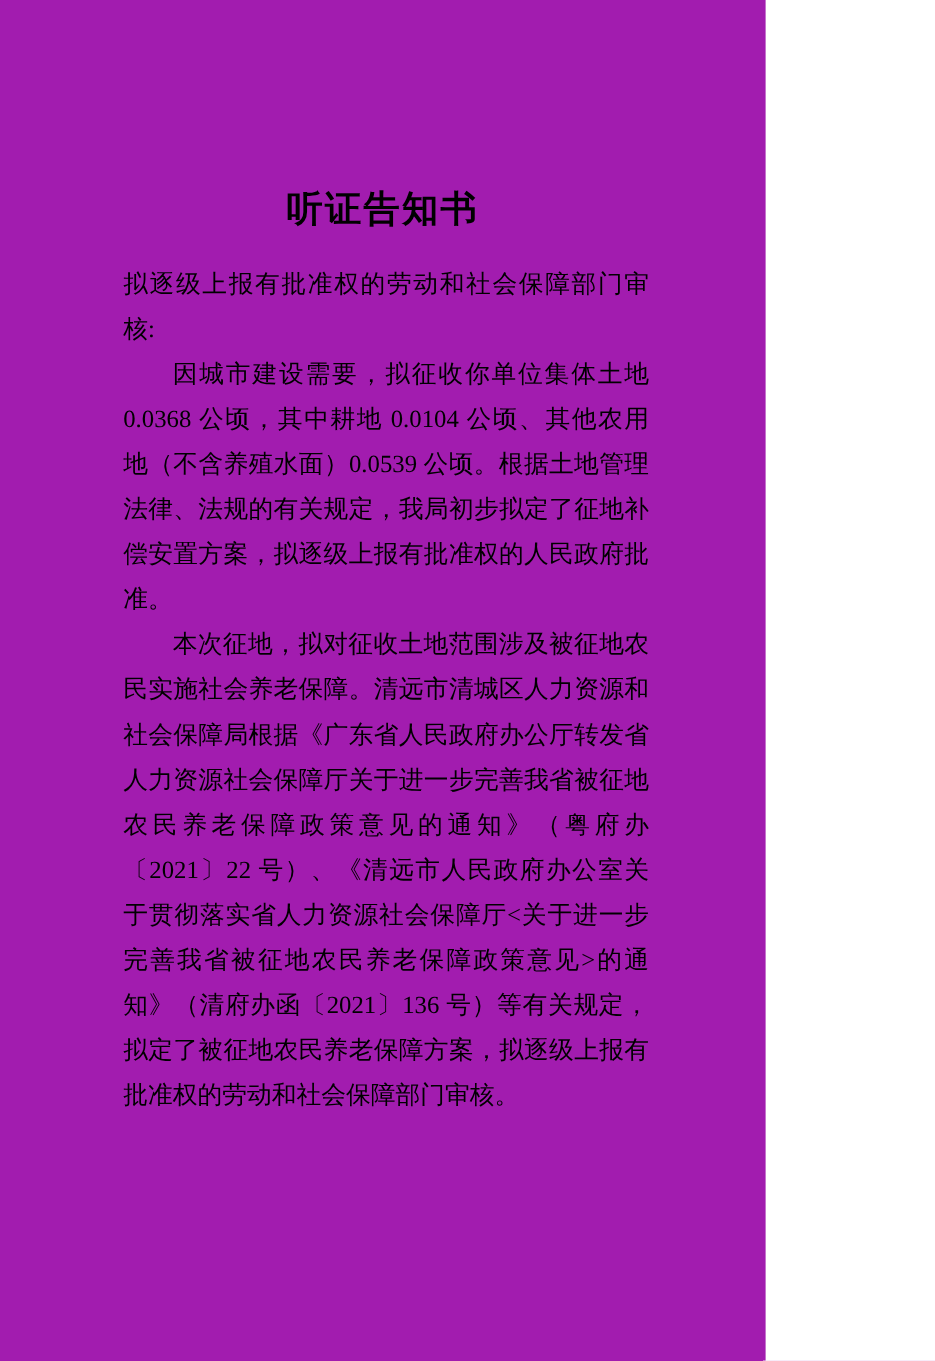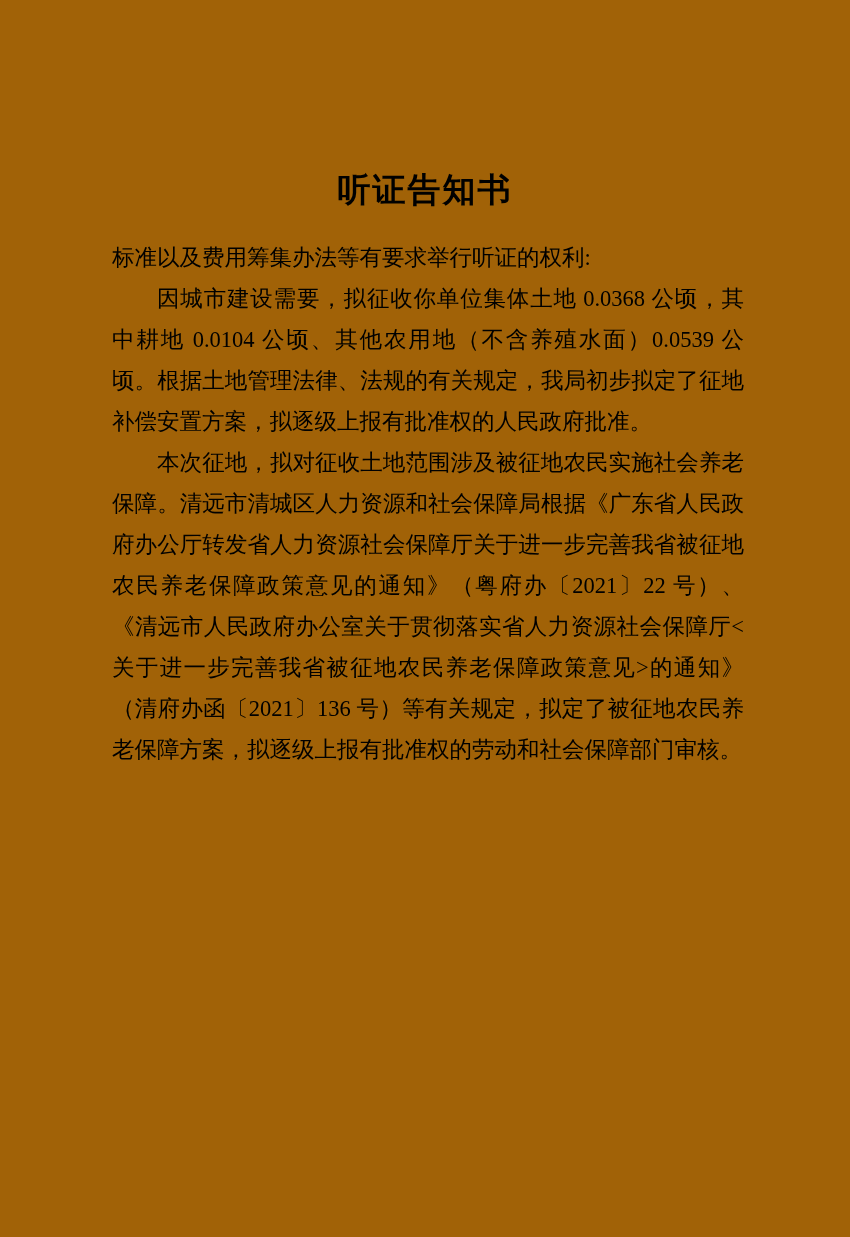--- a/index.html
+++ b/index.html
@@ -2,23 +2,23 @@
 <html><head>
 <meta charset="utf-8">
 <style>
   html, body {
     margin: 0;
     padding: 0;
     background: #ffffff;
   }
   .page {
     position: relative;
-    width: 850px;
+    width: 696px;
     height: 1237px;
-    background: #a16207;
+    background: #a21caf;
     color: #000000;
     font-family: "Liberation Serif", "DejaVu Serif", serif;
     overflow: hidden;
     box-sizing: border-box;
   }
   .title {
     margin: 0;
     padding-top: 168px;
     text-align: center;
     font-size: 33px;
@@ -50,17 +50,17 @@
   }
 </style>
 </head>
 <body>
 
 <div class="page">
   <h1 class="title">听证告知书</h1>
 
 
   <div class="body-text">
-    <p class="addressee">标准以及费用筹集办法等有要求举行听证的权利:</p>
+    <p class="addressee">拟逐级上报有批准权的劳动和社会保障部门审核:</p>
     <p class="para">因城市建设需要，拟征收你单位集体土地 0.0368 公顷，其中耕地 0.0104 公顷、其他农用地（不含养殖水面）0.0539 公顷。根据土地管理法律、法规的有关规定，我局初步拟定了征地补偿安置方案，拟逐级上报有批准权的人民政府批准。</p>
     <p class="para">本次征地，拟对征收土地范围涉及被征地农民实施社会养老保障。清远市清城区人力资源和社会保障局根据《广东省人民政府办公厅转发省人力资源社会保障厅关于进一步完善我省被征地农民养老保障政策意见的通知》（粤府办〔2021〕22 号）、《清远市人民政府办公室关于贯彻落实省人力资源社会保障厅&lt;关于进一步完善我省被征地农民养老保障政策意见&gt;的通知》（清府办函〔2021〕136 号）等有关规定，拟定了被征地农民养老保障方案，拟逐级上报有批准权的劳动和社会保障部门审核。</p>
   </div>
 </div>
 
 </body></html>

